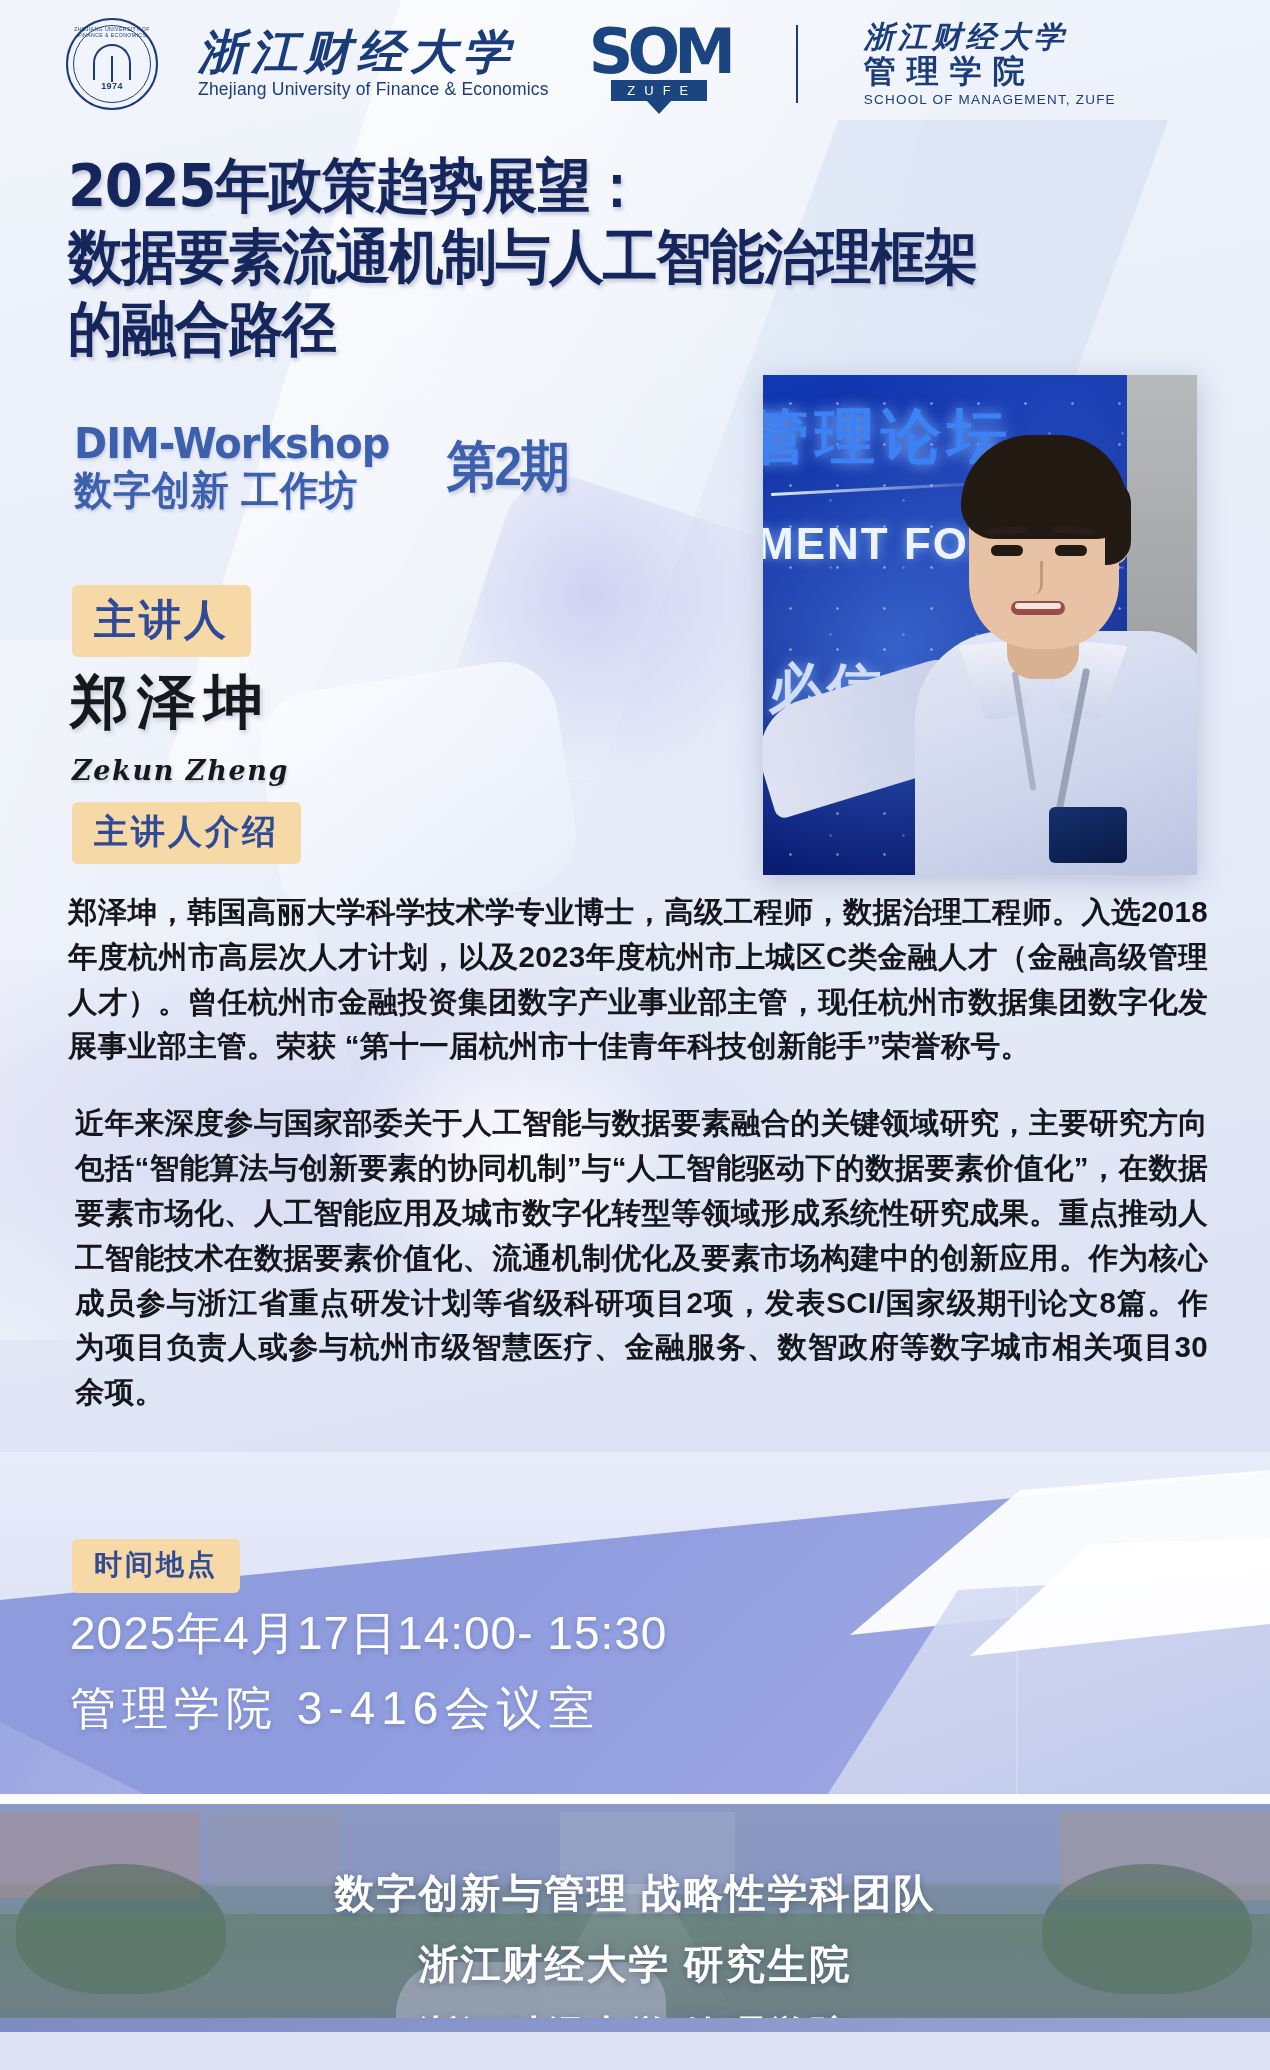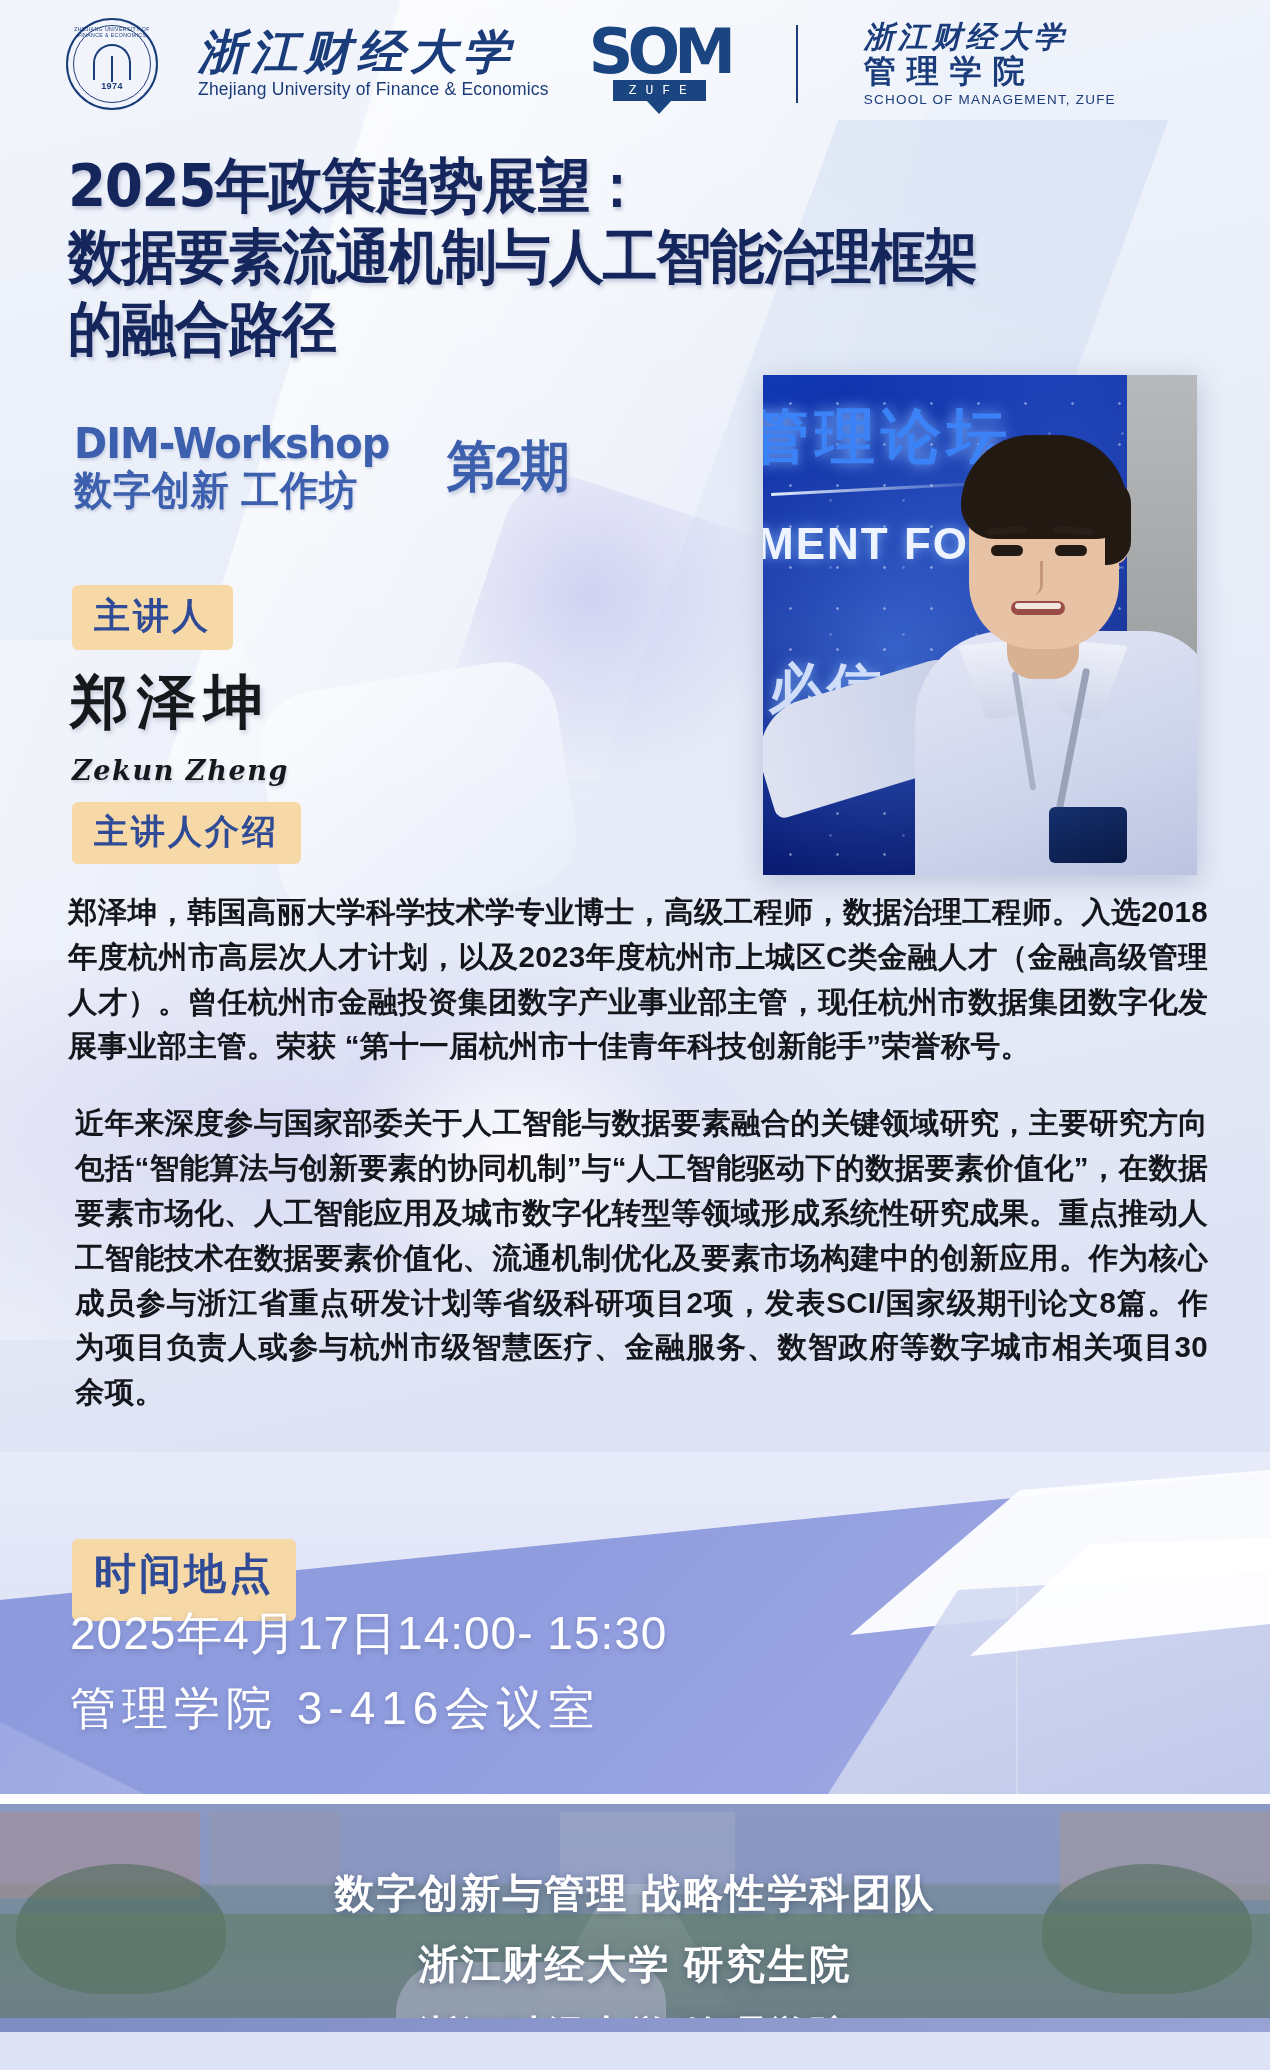--- a/index.html
+++ b/index.html
@@ -107,21 +107,21 @@
 
   .divider-v { width:2px; height:78px; background:#1b3c7a; margin:0 26px; flex:0 0 auto; }
 
   .som-mark { display:flex; flex-direction:column; align-items:center; gap:3px; flex:0 0 auto; }
   .som-letters {
     font-size:62px; font-weight:800; color:#1b4580; letter-spacing:-6px;
     line-height:.82; font-family:"DejaVu Sans",sans-serif;
   }
   .som-zufe {
     background:#1b4580; color:#fff; font-size:13px; letter-spacing:9px;
-    padding:3px 10px 3px 16px; position:relative;font-family:Liberation Mono, monospace;
+    padding:3px 10px 3px 16px; position:relative;
   }
   .som-zufe:after{
     content:""; position:absolute; left:50%; bottom:-13px; transform:translateX(-50%);
     border-left:13px solid transparent; border-right:13px solid transparent;
     border-top:14px solid #1b4580;
   }
   .som-right { display:flex; flex-direction:column; gap:3px; }
   .som-cn1 {
     font-family:"DejaVu Serif","Liberation Serif",serif; font-style:italic;
     font-size:30px; font-weight:700; color:#1b3c7a; letter-spacing:4px; line-height:1.05;
@@ -158,23 +158,23 @@
     font-size:55px; font-weight:900; color:#3c5fae; letter-spacing:-2px;
     text-shadow:2px 3px 4px rgba(120,135,175,.35);
     transform:scaleX(.9);
   }
 
   
   .badge {
     display:inline-block; background:#f6d9a6; border-radius:6px;
     color:#2f4a96; font-weight:800; letter-spacing:3px;
   }
-  .badge-speaker { position:absolute; left:72px; top:585px; font-size:36px; padding:7px 22px 9px; }
+  .badge-speaker { position:absolute; left:72px; top:585px; font-size:42px; padding:7px 22px 9px; }
   .badge-intro   { position:absolute; left:72px; top:802px; font-size:34px; padding:7px 22px 9px; }
-  .badge-when    { position:absolute; left:72px; top:1539px; font-size:42px; padding:7px 22px 19px; }
+  .badge-when    { position:absolute; left:72px; top:1539px; font-size:28px; padding:7px 22px 9px; }
 
   
   .speaker-cn {
     position:absolute; left:70px; top:663px;
     font-family:"DejaVu Serif","Liberation Serif",serif;
     font-size:59px; font-weight:700; color:#17181c; letter-spacing:8px;
     text-shadow:2px 3px 4px rgba(130,140,170,.35);
   }
   .speaker-en {
     position:absolute; left:72px; top:755px;

